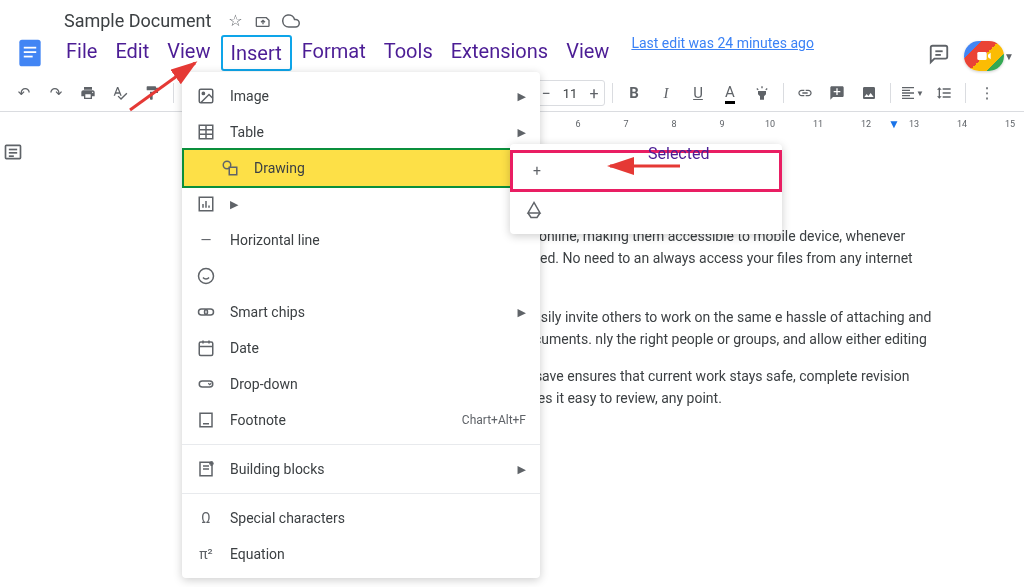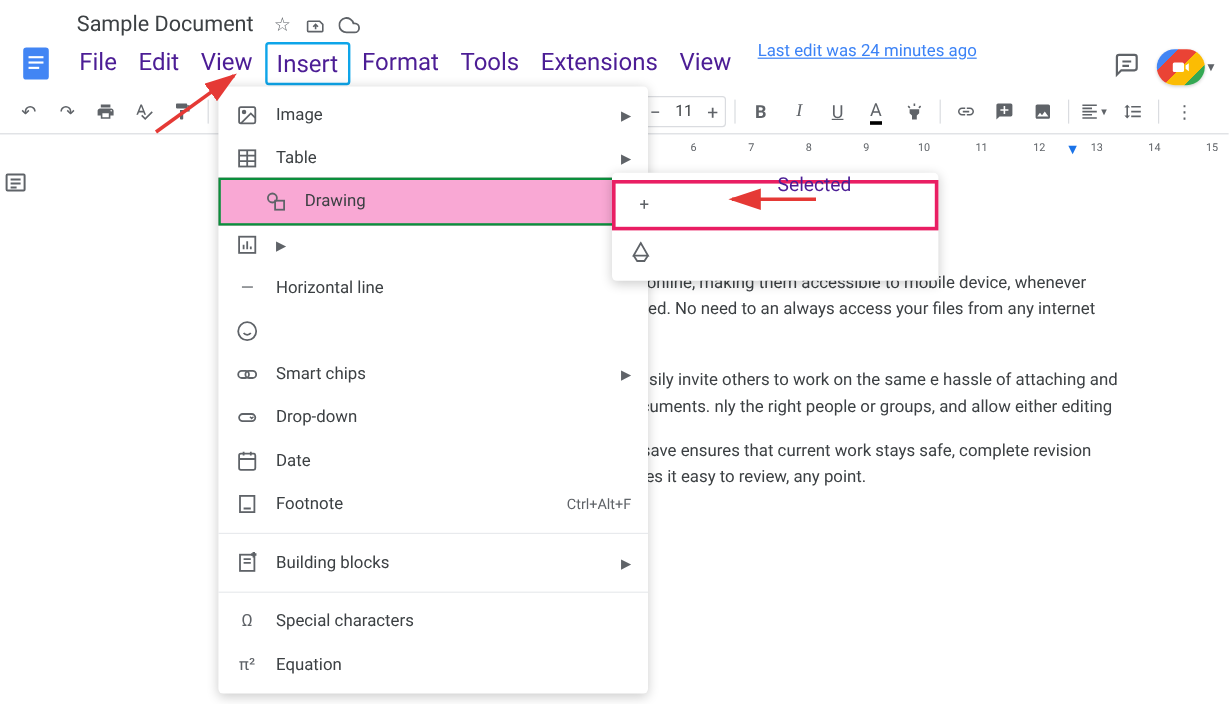--- a/index.html
+++ b/index.html
@@ -35,21 +35,21 @@
     .ruler { position: absolute; top: 116px; left: 180px; right: 60px; height: 16px; font-size: 9px; color: #5f6368; display: flex; align-items: center; background: #fff; }
     .ruler-mark { position: absolute; transform: translateX(-50%); }
     .ruler-indent { position: absolute; color: #1a73e8; font-size: 12px; }
     
     .document-body { margin-left: 440px; margin-top: 40px; padding-right: 80px; font-size: 14px; color: #3c4043; line-height: 1.6; font-family: Arial, sans-serif; }
     .document-body p { margin-bottom: 14px; }
     
     
     .insert-menu { position: absolute; left: 182px; top: 72px; width: 358px; background: #fff; box-shadow: 0 2px 10px rgba(0,0,0,0.2); border-radius: 4px; padding: 6px 0; z-index: 10; }
     .insert-item { display: flex; align-items: center; padding: 8px 14px; gap: 14px; cursor: pointer; font-size: 14px; color: #3c4043; position: relative; }
-    .insert-item.highlighted { border: 2px solid #0a8f3c; background: #f9a8d4; margin: -2px 0; padding-left: 36px; }
+    .insert-item.highlighted { border: 2px solid #0a8f3c; background: #fde047; margin: -2px 0; padding-left: 36px; }
     .insert-icon { width: 20px; height: 20px; display: flex; align-items: center; justify-content: center; color: #5f6368; }
     .insert-label { flex: 1; }
     .insert-arrow { color: #5f6368; font-size: 11px; }
     .insert-shortcut { color: #5f6368; font-size: 12px; }
     .insert-divider { height: 1px; background: #e8eaed; margin: 6px 0; }
     
     
     .drawing-submenu { position: absolute; left: 510px; top: 144px; width: 272px; background: #fff; box-shadow: 0 2px 10px rgba(0,0,0,0.2); border-radius: 4px; padding: 6px 0; z-index: 11; }
     .submenu-item { display: flex; align-items: center; padding: 8px 14px; gap: 14px; cursor: pointer; font-size: 14px; color: #3c4043; }
     .submenu-item.selected { border: 3px solid #e91e63; }
@@ -284,46 +284,46 @@
           <rect x="2" y="8" width="12" height="8" rx="4"></rect>
           <rect x="10" y="8" width="12" height="8" rx="4"></rect>
         </svg>
       </div>
     <div class="insert-label">Smart chips</div>
     <div class="insert-arrow">▶</div>
   </div>
   <div class="insert-item">
     <div class="insert-icon">
         <svg width="18" height="18" viewBox="0 0 24 24" fill="none" stroke="#5f6368" stroke-width="2">
-          <rect x="3" y="8" width="18" height="8" rx="4"></rect>
-          <path d="M15 11l2 2 2-2" stroke-width="1.5"></path>
-        </svg>
-      </div>
-    <div class="insert-label">Drop-down</div>
-  </div>
-  <div class="insert-item">
-    <div class="insert-icon">
-        <svg width="18" height="18" viewBox="0 0 24 24" fill="none" stroke="#5f6368" stroke-width="2">
           <rect x="3" y="4" width="18" height="18" rx="2"></rect>
           <line x1="16" y1="2" x2="16" y2="6"></line>
           <line x1="8" y1="2" x2="8" y2="6"></line>
           <line x1="3" y1="10" x2="21" y2="10"></line>
         </svg>
       </div>
     <div class="insert-label">Date</div>
   </div>
   <div class="insert-item">
     <div class="insert-icon">
         <svg width="18" height="18" viewBox="0 0 24 24" fill="none" stroke="#5f6368" stroke-width="2">
+          <rect x="3" y="8" width="18" height="8" rx="4"></rect>
+          <path d="M15 11l2 2 2-2" stroke-width="1.5"></path>
+        </svg>
+      </div>
+    <div class="insert-label">Drop-down</div>
+  </div>
+  <div class="insert-item">
+    <div class="insert-icon">
+        <svg width="18" height="18" viewBox="0 0 24 24" fill="none" stroke="#5f6368" stroke-width="2">
           <rect x="4" y="3" width="16" height="18"></rect>
           <line x1="8" y1="17" x2="16" y2="17"></line>
         </svg>
       </div>
     <div class="insert-label">Footnote</div>
-    <div class="insert-shortcut">Ctrl+Alt+F</div>
+    <div class="insert-shortcut">Chart+Alt+F</div>
   </div>
   <div class="insert-divider"></div>
   <div class="insert-item">
     <div class="insert-icon">
         <svg width="18" height="18" viewBox="0 0 24 24" fill="none" stroke="#5f6368" stroke-width="2">
           <rect x="4" y="3" width="16" height="18"></rect>
           <line x1="8" y1="8" x2="16" y2="8"></line>
           <line x1="8" y1="12" x2="16" y2="12"></line>
           <text x="17" y="6" font-size="8" fill="#5f6368">+</text>
         </svg>

